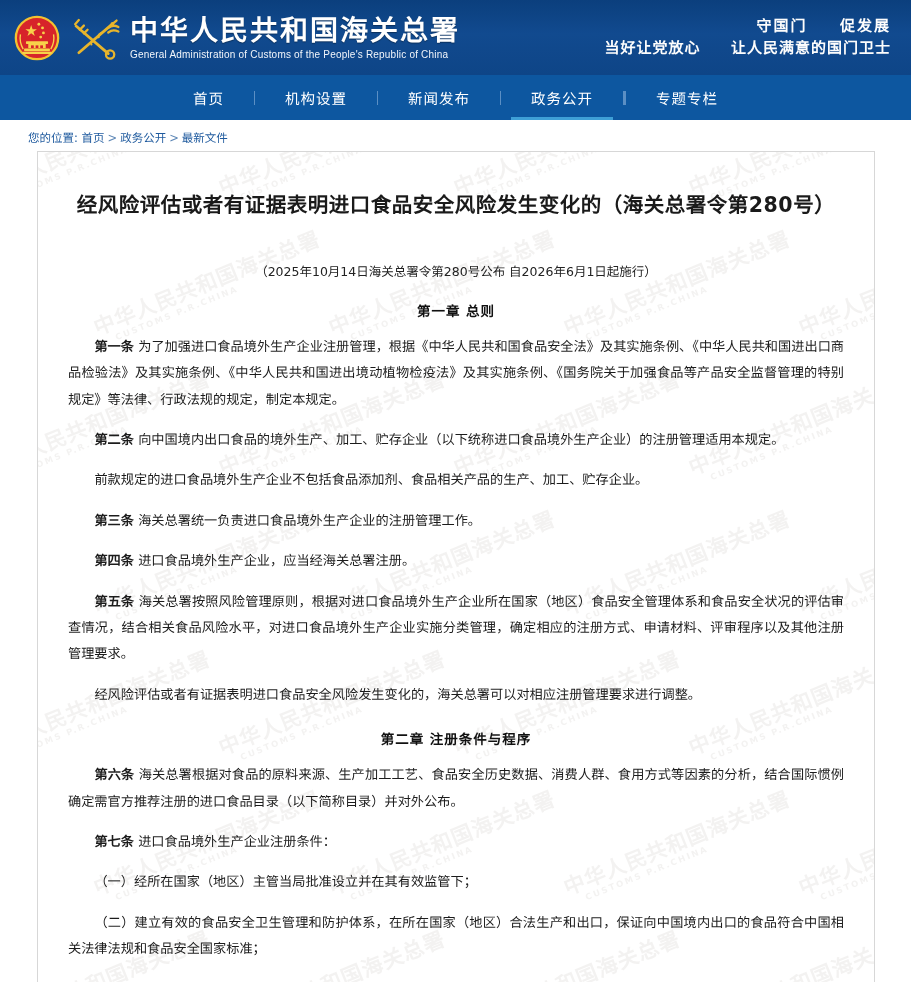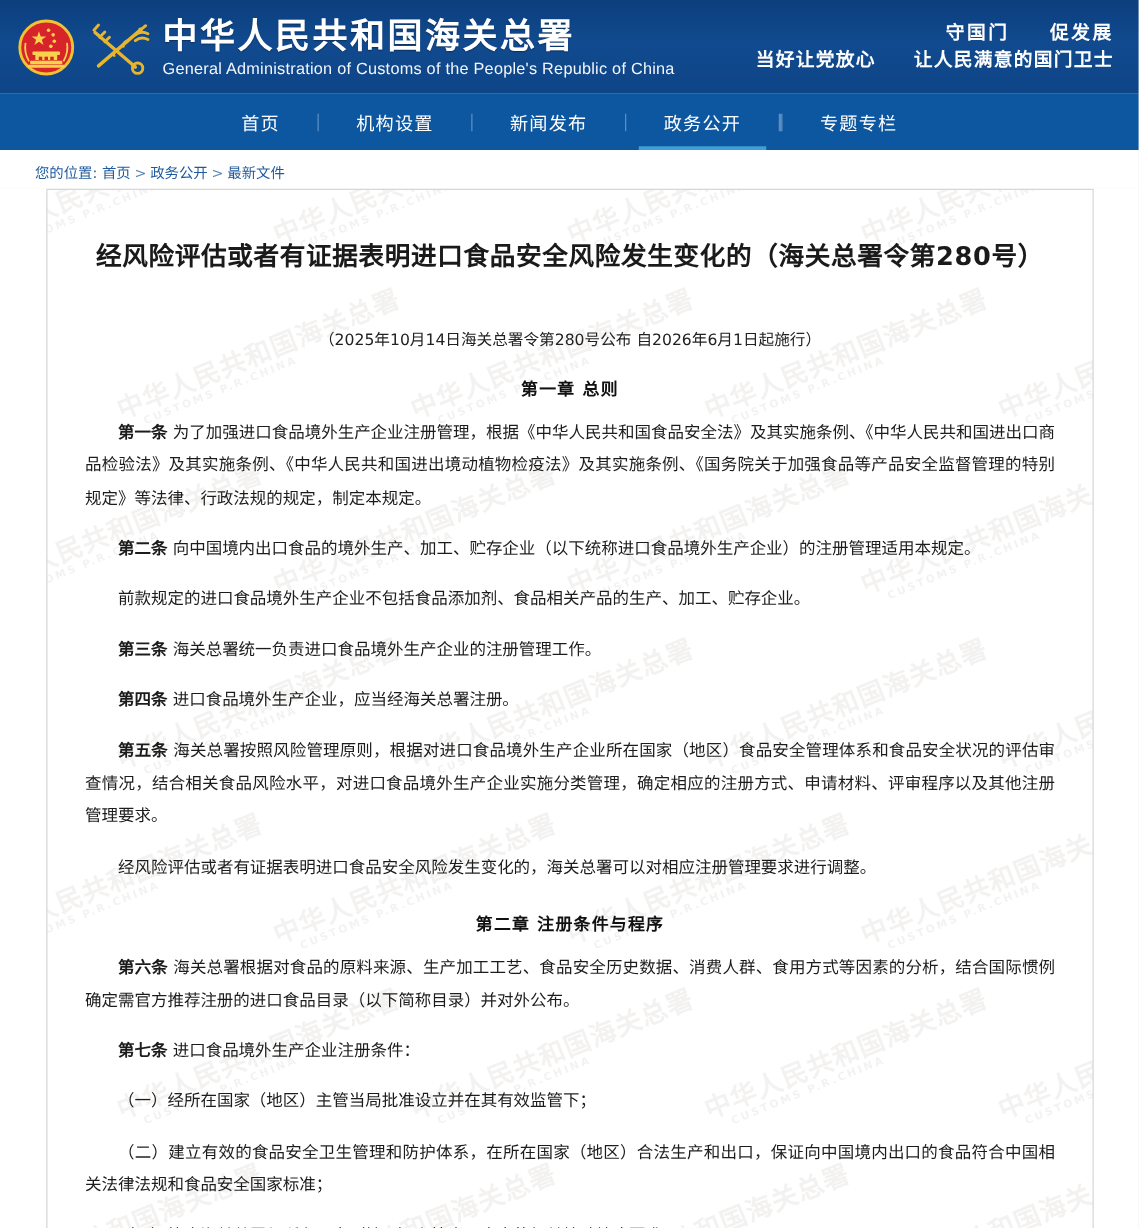--- a/index.html
+++ b/index.html
@@ -35,21 +35,21 @@
     font-size: 28px;
     font-weight: bold;
     letter-spacing: 2px;
     line-height: 1.12;
     white-space: nowrap;
     font-family: "DejaVu Sans", "Liberation Sans", sans-serif;
     text-shadow: 0 1px 1px rgba(0,0,0,.35);
   }
   .brand-en {
     color: #f2f6fb;
-    font-size: 13px;
+    font-size: 10px;
     letter-spacing: .2px;
     margin-top: 3px;
     white-space: nowrap;
     font-family: "Liberation Sans", sans-serif;
   }
 
   .slogan {
     margin-left: auto;
     text-align: right;
     color: #fdfdfd;

